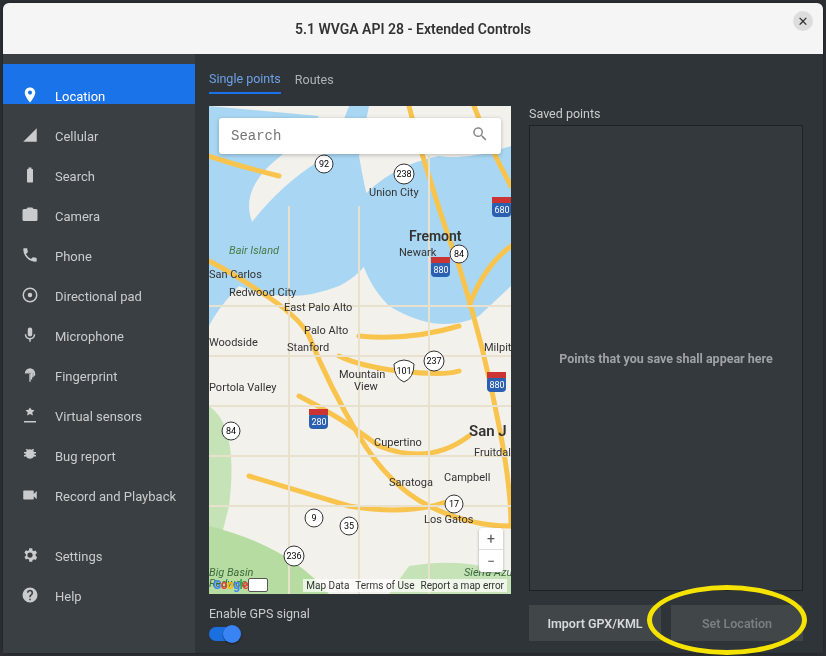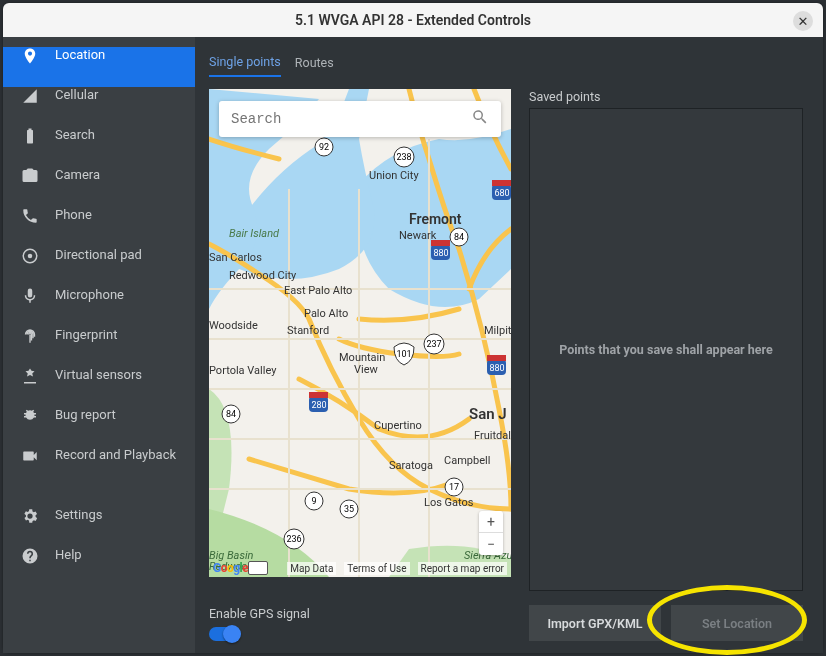--- a/index.html
+++ b/index.html
@@ -3,48 +3,48 @@
 <meta charset="utf-8">
 <style>
   * { box-sizing: border-box; margin: 0; padding: 0; font-family: -apple-system, BlinkMacSystemFont, "Segoe UI", Roboto, sans-serif; }
   body { width: 826px; height: 656px; background: #2b2f33; overflow: hidden; }
   .window { width: 820px; height: 650px; margin: 3px; background: #2b2f33; border-radius: 6px; display: flex; flex-direction: column; box-shadow: 0 0 3px rgba(0,0,0,.4); }
   .titlebar { height: 51px; background: #f5f5f5; border-radius: 6px 6px 0 0; display: flex; align-items: center; justify-content: center; position: relative; }
   .titlebar-title { font-size: 14px; font-weight: 600; color: #333; }
   .close-btn { position: absolute; right: 10px; top: 8px; width: 20px; height: 20px; border-radius: 50%; background: #ddd; display: flex; align-items: center; justify-content: center; font-size: 13px; color: #333; cursor: pointer; }
   .body { flex: 1; display: flex; background: #2f3438; }
   .sidebar { width: 192px; background: #3a3f43; display: flex; flex-direction: column; padding-top: 10px; }
-  .side-item { height: 40px; display: flex; align-items: flex-start; padding-left: 18px; gap: 16px; color: #c9ccce; font-size: 13px; cursor: pointer; }
+  .side-item { height: 40px; display: flex; align-items: flex-end; padding-left: 18px; gap: 16px; color: #c9ccce; font-size: 13px; cursor: pointer; }
   .side-item.active { background: #1a73e8; color: #fff; }
   .side-item .icon { width: 18px; height: 18px; display: flex; align-items: center; justify-content: center; }
   .side-item .icon svg { width: 18px; height: 18px; fill: currentColor; }
   .side-gap { height: 20px; }
   .main { flex: 1; display: flex; flex-direction: column; padding: 14px 20px 12px 14px; }
   .tabs { display: flex; gap: 14px; height: 26px; font-size: 12.5px; color: #aeb3b7; align-items: center; }
   .tab { padding: 2px 0 6px; cursor: pointer; }
   .tab.active { color: #6ea2e6; border-bottom: 2px solid #1a73e8; }
   .panels { flex: 1; display: flex; gap: 18px; margin-top: 12px; }
   .map-col { width: 302px; display: flex; flex-direction: column; }
   .map-wrap { width: 302px; height: 488px; background: #e8e8e8; position: relative; border: 0; overflow: hidden; }
   .searchbox { position: absolute; top: 12px; left: 10px; right: 10px; height: 36px; background: #fff; border-radius: 3px; box-shadow: 0 1px 4px rgba(0,0,0,.25); display: flex; align-items: center; padding: 0 12px; }
   .searchbox input { border: none; outline: none; flex: 1; font-size: 14px; color: #666; background: transparent; font-family: Liberation Mono, monospace; }
   .searchbox .sicon svg { width: 18px; height: 18px; fill: #888; }
   .map-svg { position: absolute; inset: 0; }
   .map-label { font-family: Arial, sans-serif; fill: #333; }
   .zoomctl { position: absolute; right: 8px; bottom: 22px; width: 24px; background: #fff; border-radius: 3px; box-shadow: 0 1px 3px rgba(0,0,0,.3); display: flex; flex-direction: column; }
   .zoomctl div { height: 22px; display: flex; align-items: center; justify-content: center; font-size: 14px; color: #555; cursor: pointer; }
   .zoomctl div:first-child { border-bottom: 1px solid #ddd; }
   .map-footer { position: absolute; bottom: 2px; left: 4px; right: 4px; display: flex; align-items: flex-end; justify-content: space-between; font-size: 10px; color: #333; }
-  .map-attrib { display: flex; gap: 8px; }
+  .map-attrib { display: flex; }
   .map-attrib span { background: rgba(255,255,255,.7); padding: 1px 3px; }
   .kbd-icon { width: 20px; height: 14px; border: 1px solid #555; border-radius: 2px; background: #fff; }
   .goog { display: flex; align-items: center; }
   .goog-logo { font-family: Arial; font-size: 12px; font-weight: 700; letter-spacing: -.5px; }
   .goog-logo .g1{color:#4285F4}.goog-logo .g2{color:#EA4335}.goog-logo .g3{color:#FBBC05}.goog-logo .g4{color:#4285F4}.goog-logo .g5{color:#34A853}.goog-logo .g6{color:#EA4335}
-  .gps-row { margin-top: 29px; font-size: 12.5px; color: #c9ccce; }
+  .gps-row { margin-top: 12px; font-size: 12.5px; color: #c9ccce; }
   .toggle { margin-top: 6px; width: 30px; height: 14px; background: #1a73e8; border-radius: 8px; position: relative; cursor: pointer; opacity:.95; }
   .toggle .knob { position: absolute; right: -2px; top: -2px; width: 18px; height: 18px; background: #3b88ff; border-radius: 50%; box-shadow: 0 1px 2px rgba(0,0,0,.5); }
   .saved-col { flex: 1; display: flex; flex-direction: column; }
   .saved-label { font-size: 12.5px; color: #c9ccce; margin-bottom: 4px; }
   .saved-box { flex: 1; border: 1px solid #1e2225; background: #34393d; display: flex; align-items: center; justify-content: center; color: #9fa3a7; font-size: 12.5px; text-align: center; padding: 10px; font-weight: bold; }
   .btn-row { display: flex; gap: 10px; margin-top: 14px; }
   .btn { flex: 1; height: 36px; background: #414649; color: #d7dadc; font-size: 12.5px; font-weight: 600; display: flex; align-items: center; justify-content: center; cursor: pointer; user-select: none; }
   .btn.disabled { color: #7a7f83; }
   .highlight-ring { position: absolute; border: 5px solid #f6e400; border-radius: 50%; pointer-events: none; }
 </style>

